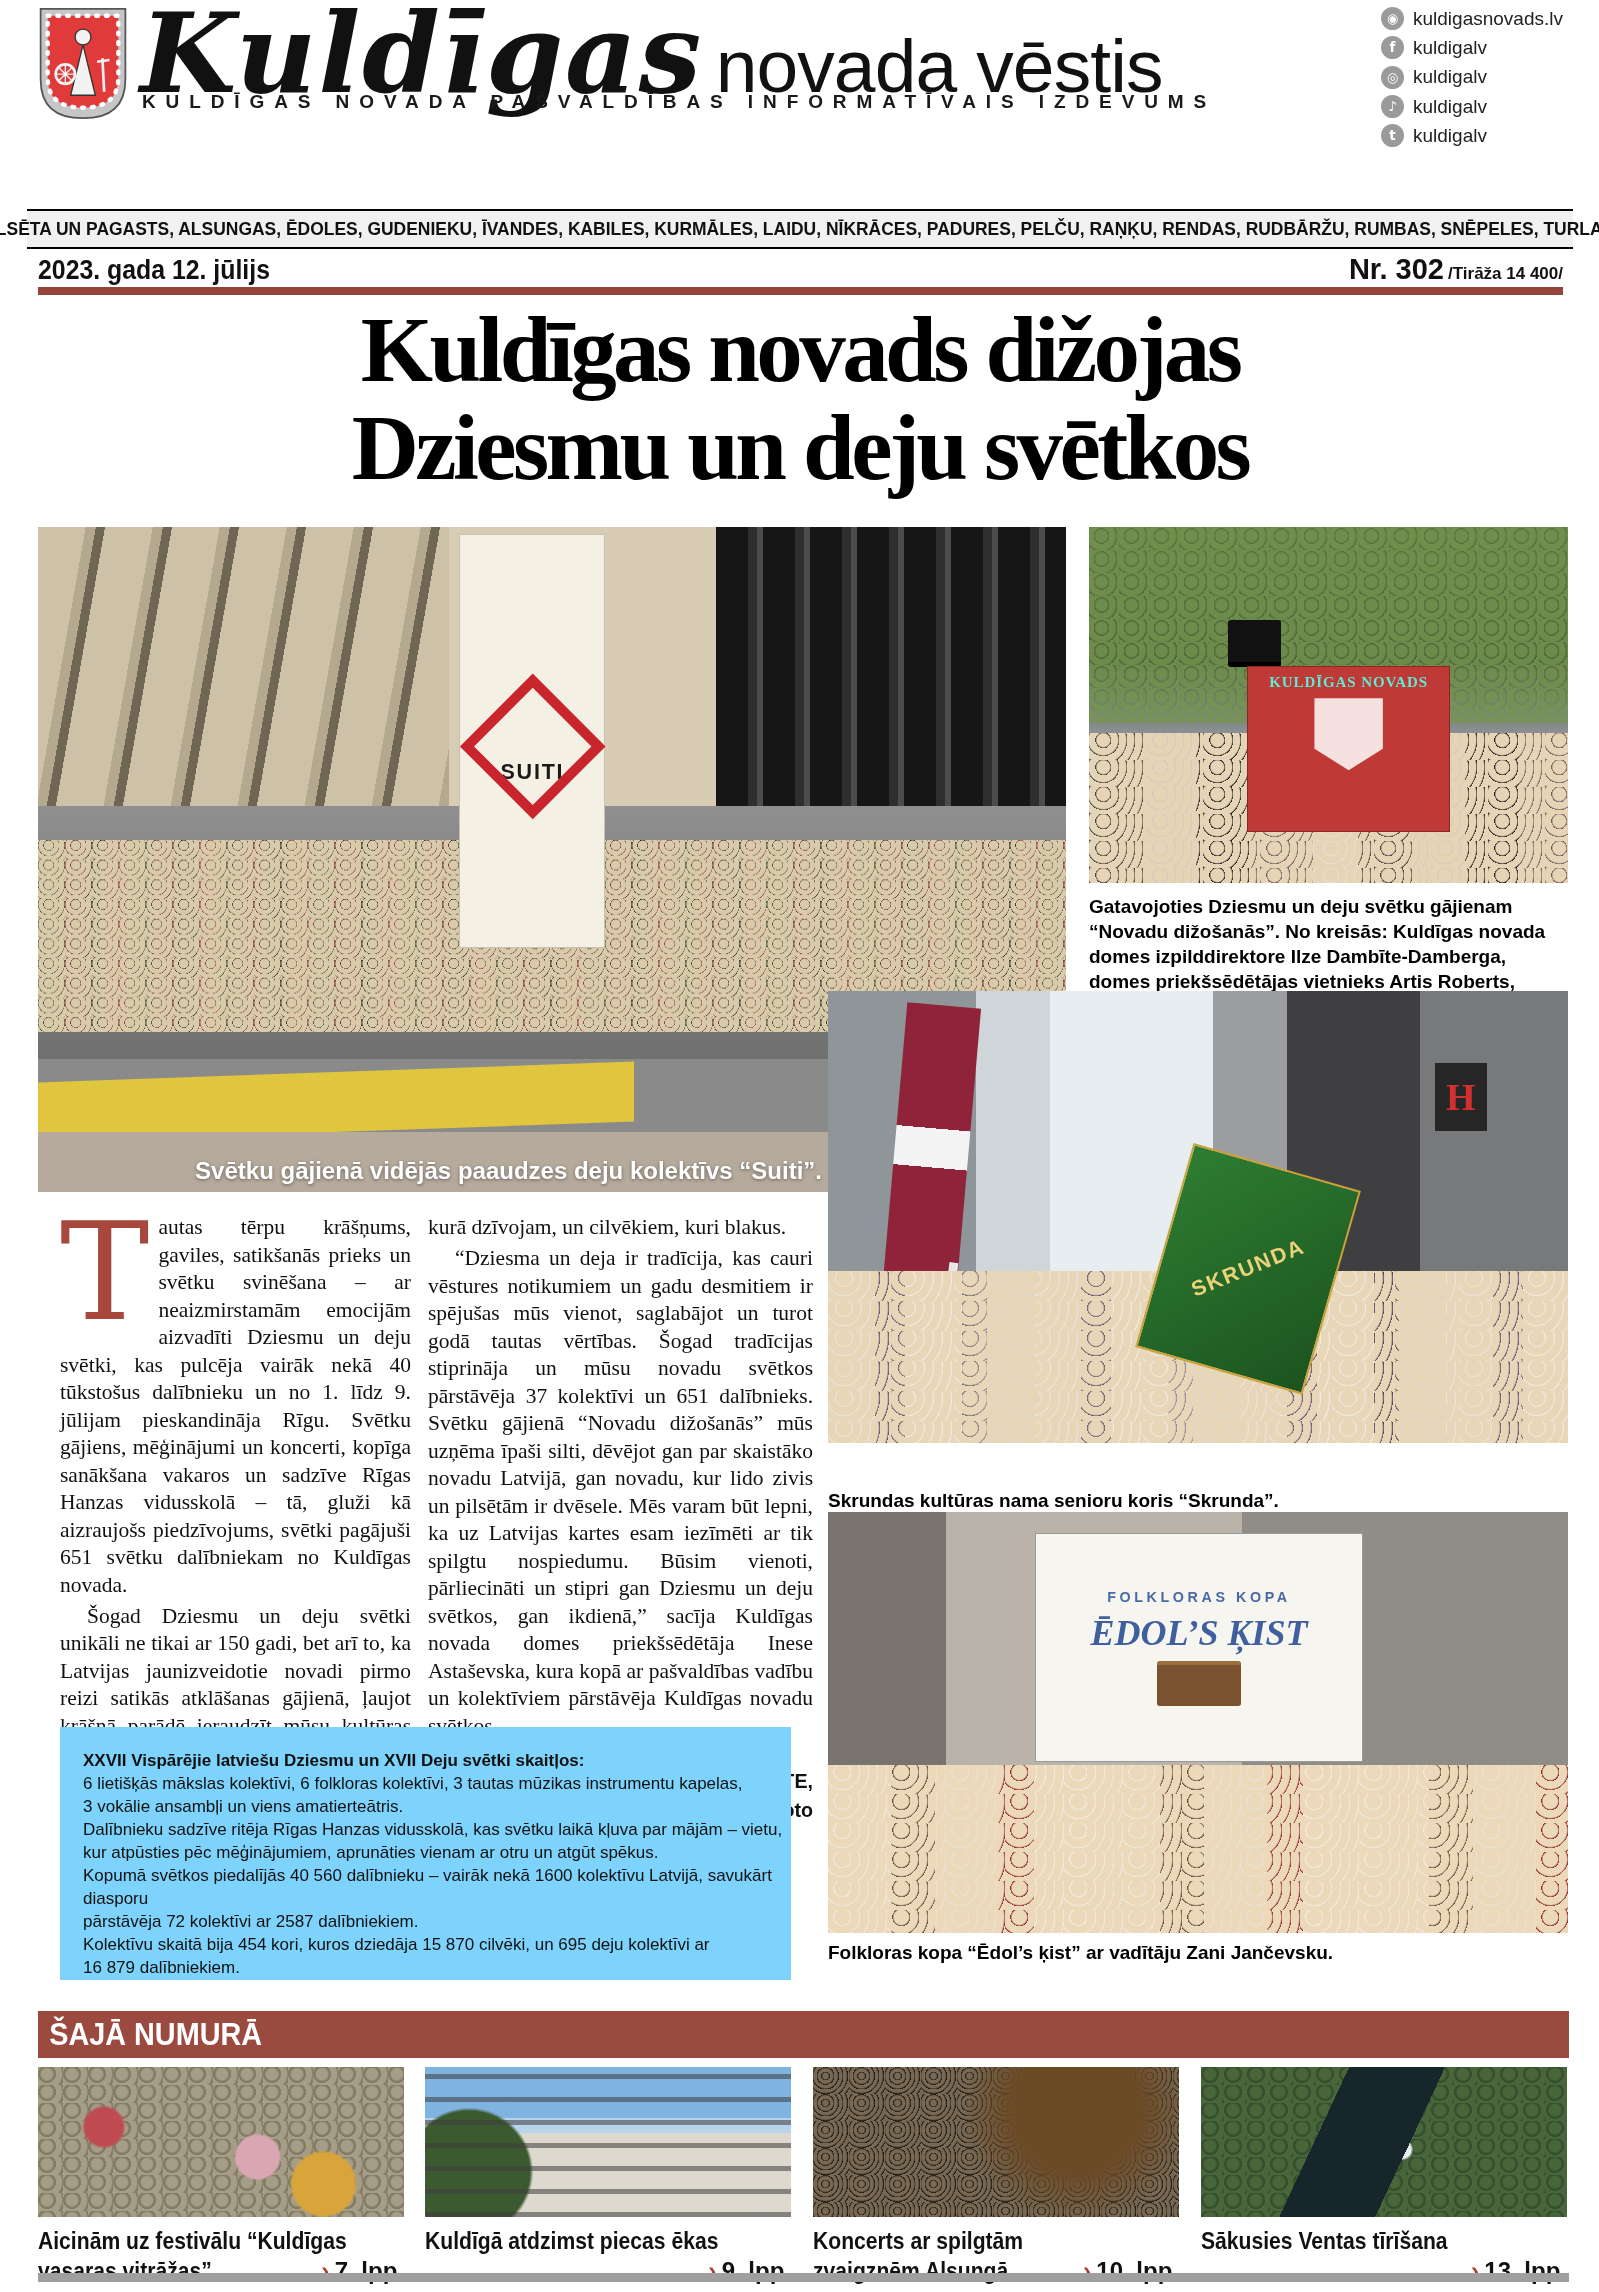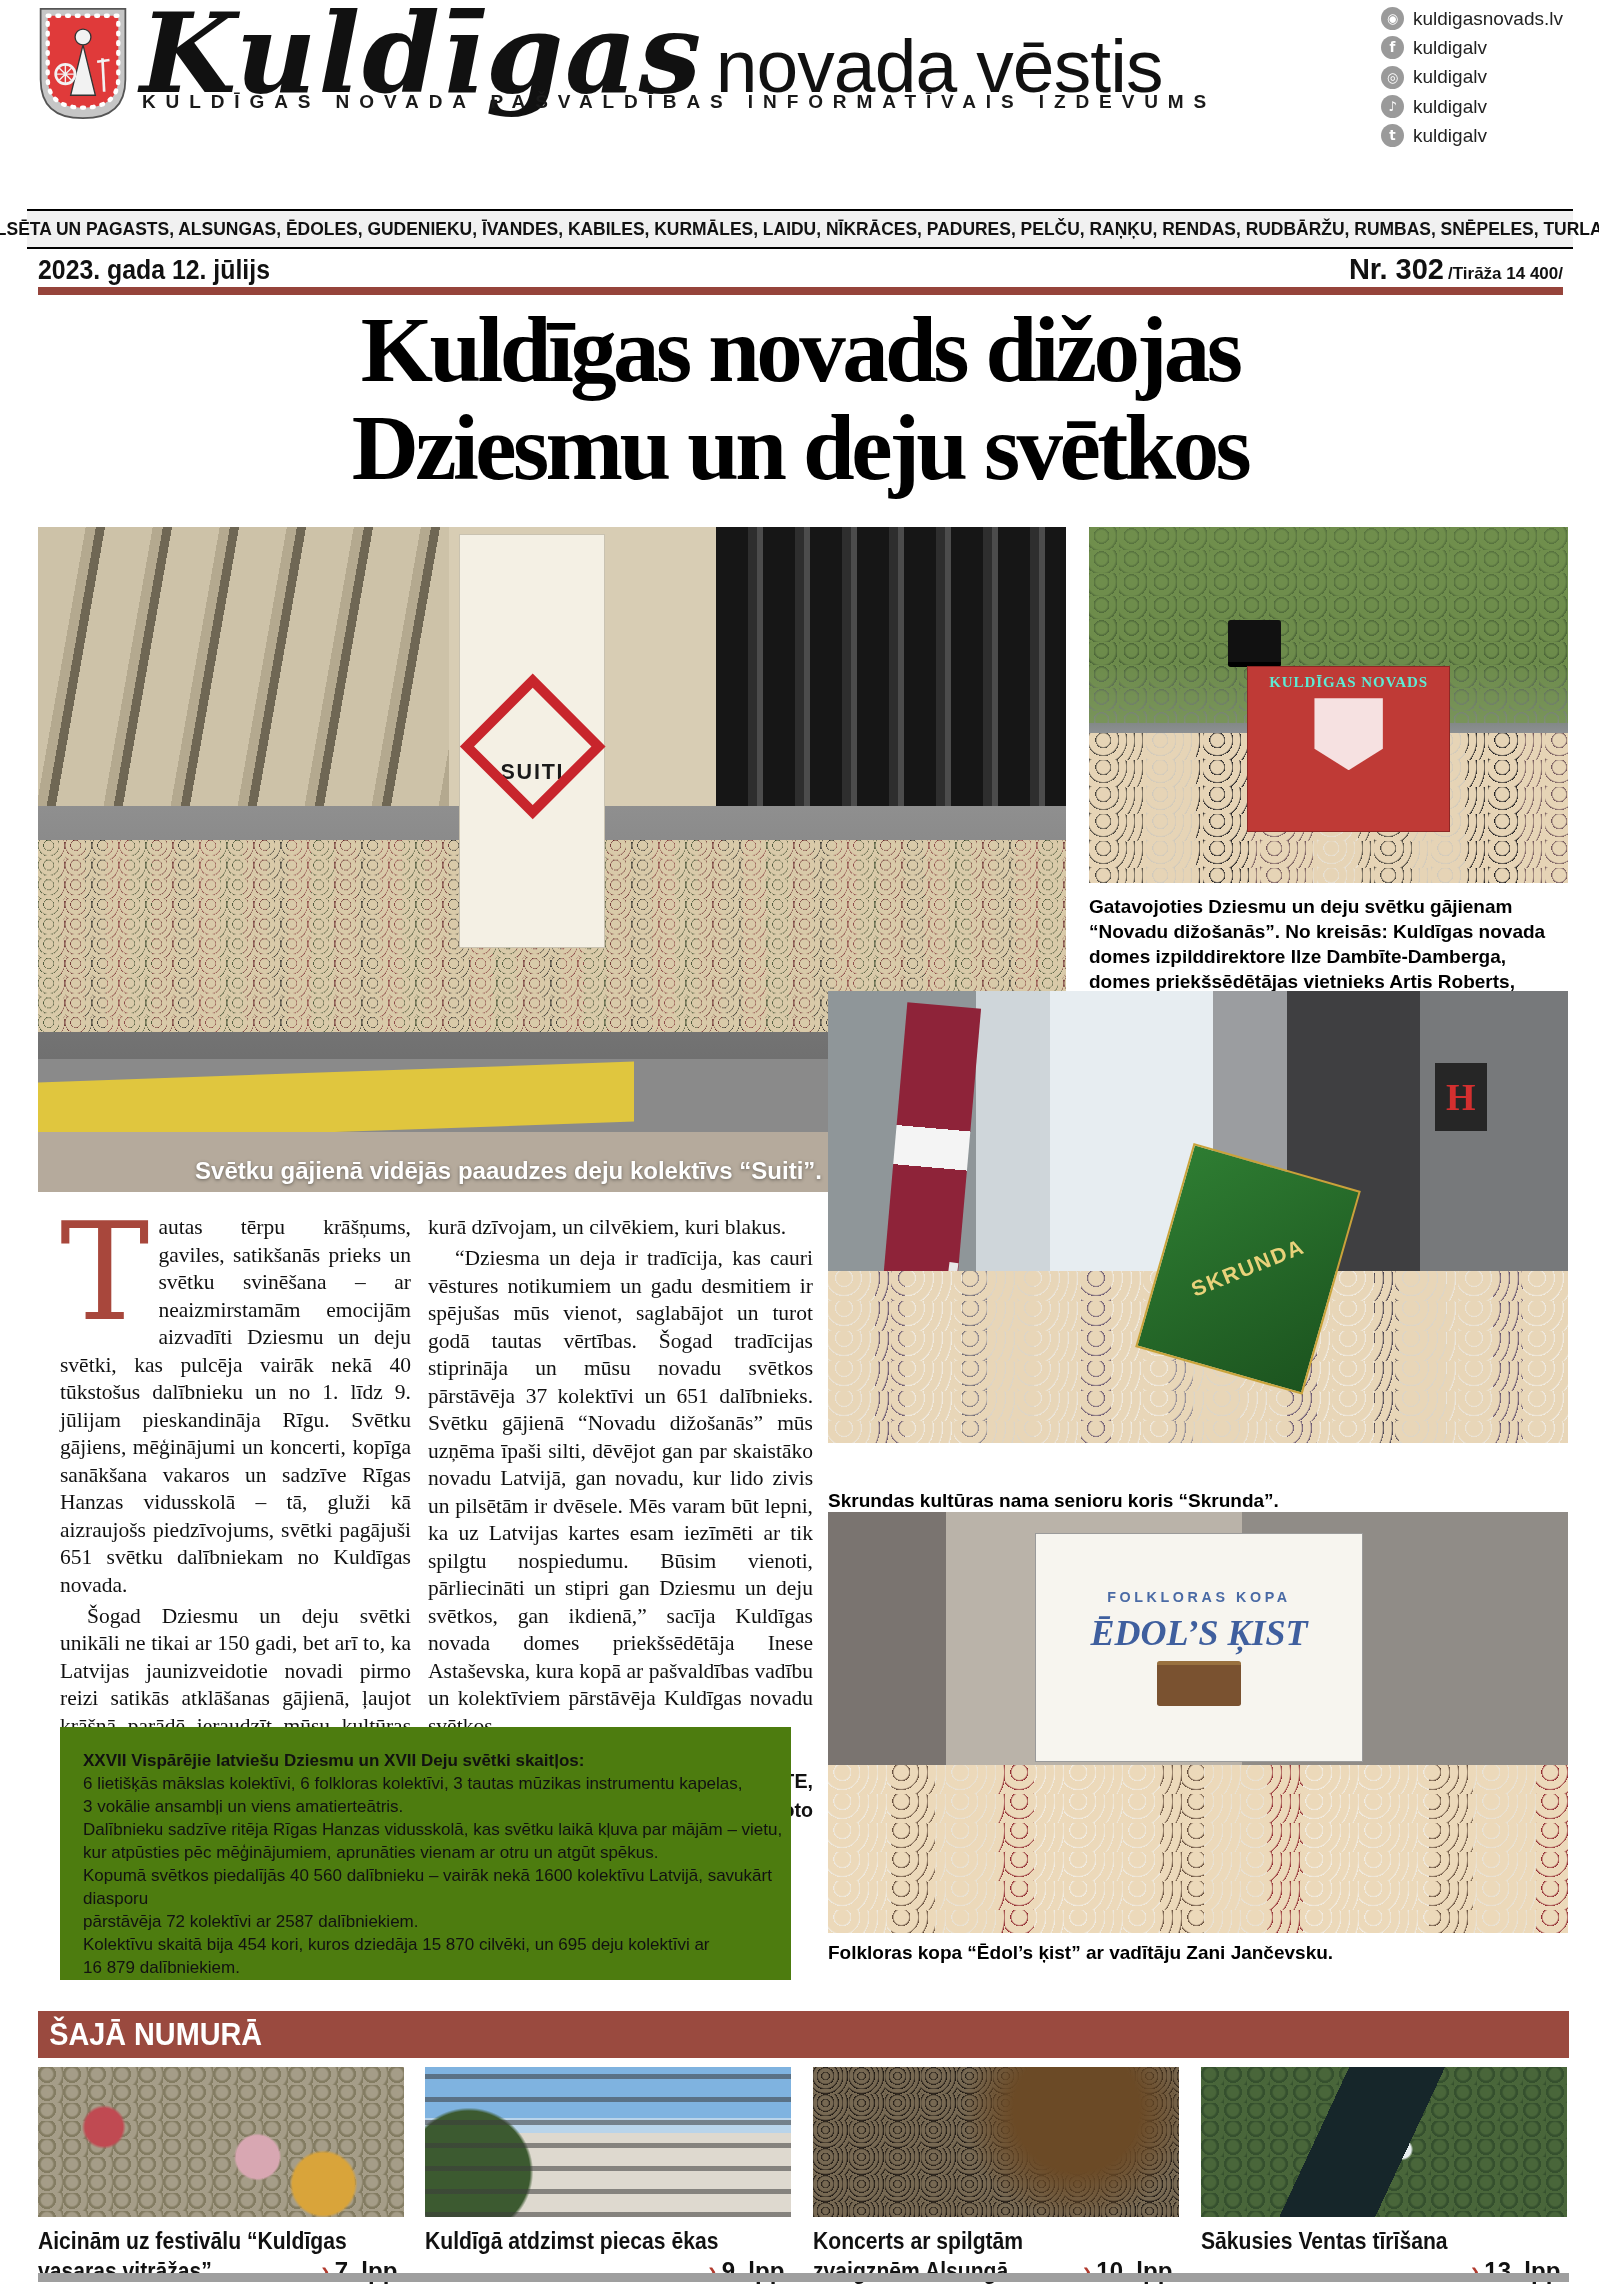--- a/index.html
+++ b/index.html
@@ -144,21 +144,21 @@
   .col1{left:60px;width:351px;}
   .col2{left:428px;width:385px;}
   .col p{margin:0 0 3.6px 0;}
   .col p.indent{text-indent:27px;}
   .dropcap{float:left;font-size:134px;line-height:.78;color:#a8473c;font-weight:400;
            margin:7.2px 9px 0 0;font-family:"DejaVu Serif",serif;}
   .byline{margin-top:27px;text-align:right;font-family:"Liberation Sans",sans-serif;
           font-weight:700;font-size:19.7px;line-height:1.45;}
 
   
-  .infobox{position:absolute;left:60px;top:1727px;width:708px;height:231px;background:#4d7c0f;
+  .infobox{position:absolute;left:60px;top:1727px;width:708px;height:231px;background:#7dd3fc;
            padding:21.5px 0 0 23px;font-family:"Liberation Sans",sans-serif;font-size:17px;
            line-height:1.36;color:#111;}
   .infobox .ib-title{font-weight:700;}
 
   
   .section-bar{position:absolute;left:38px;top:2011px;width:1531px;height:47px;background:#9a4a3f;
         display:flex;align-items:center;}
   .section-title{color:#fff;font-family:"Liberation Sans",sans-serif;font-weight:700;
         font-size:32px;letter-spacing:0;padding-left:12.5px;transform:scaleX(.9);
         transform-origin:left center;}

